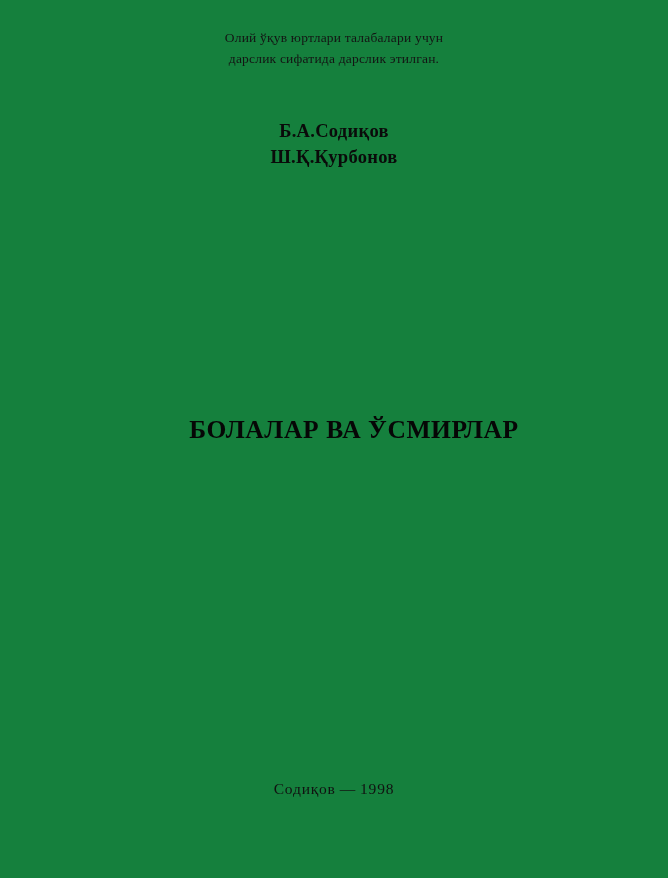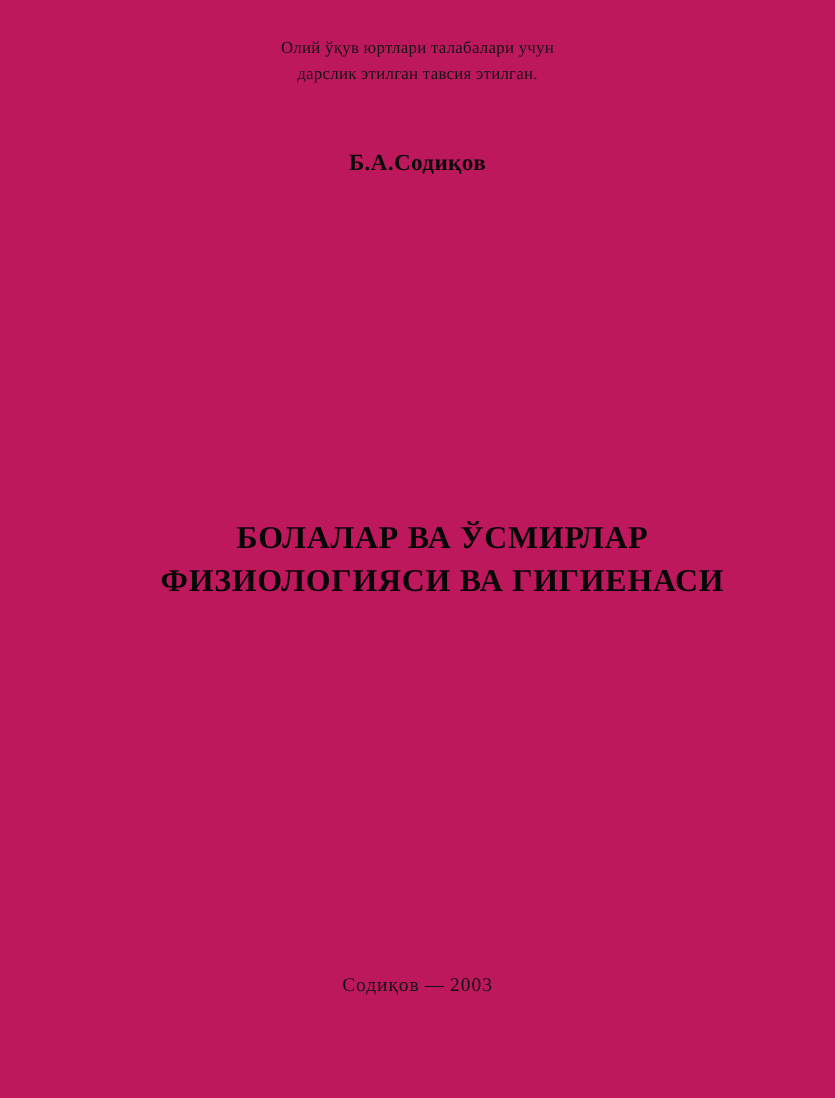--- a/index.html
+++ b/index.html
@@ -12,21 +12,21 @@
     background: #ffffff;
     font-family: "Liberation Serif", serif;
     color: #0d0d0d;
     overflow: hidden;
   }
   .page {
     position: relative;
     width: 668px;
     height: 878px;
     box-sizing: border-box;
-    background: #be185d;
+    background: #15803d;
   }
   .recommendation {
     position: absolute;
     top: 28px;
     left: 0;
     right: 0;
     text-align: center;
     font-size: 13.5px;
     line-height: 1.55;
     letter-spacing: 0.2px;
@@ -82,29 +82,29 @@
     padding: 0 4px;
   }
 </style>
 </head>
 <body>
 
 <div class="page">
 
   <div class="recommendation">
     <span class="line">Олий ўқув юртлари талабалари учун</span>
-    <span class="line">дарслик этилган тавсия этилган.</span>
+    <span class="line">дарслик сифатида дарслик этилган.</span>
   </div>
 
   <div class="authors">
     <span class="line">Б.А.Содиқов</span>
+    <span class="line">Ш.Қ.Қурбонов</span>
   </div>
 
   <div class="book-title">
     <span class="line">БОЛАЛАР ВА ЎСМИРЛАР</span>
-    <span class="line">ФИЗИОЛОГИЯСИ ВА ГИГИЕНАСИ</span>
   </div>
 
   <div class="imprint">
-    <span>Содиқов</span><span class="dash">—</span><span>2003</span>
+    <span>Содиқов</span><span class="dash">—</span><span>1998</span>
   </div>
 
 </div>
 
 </body></html>

